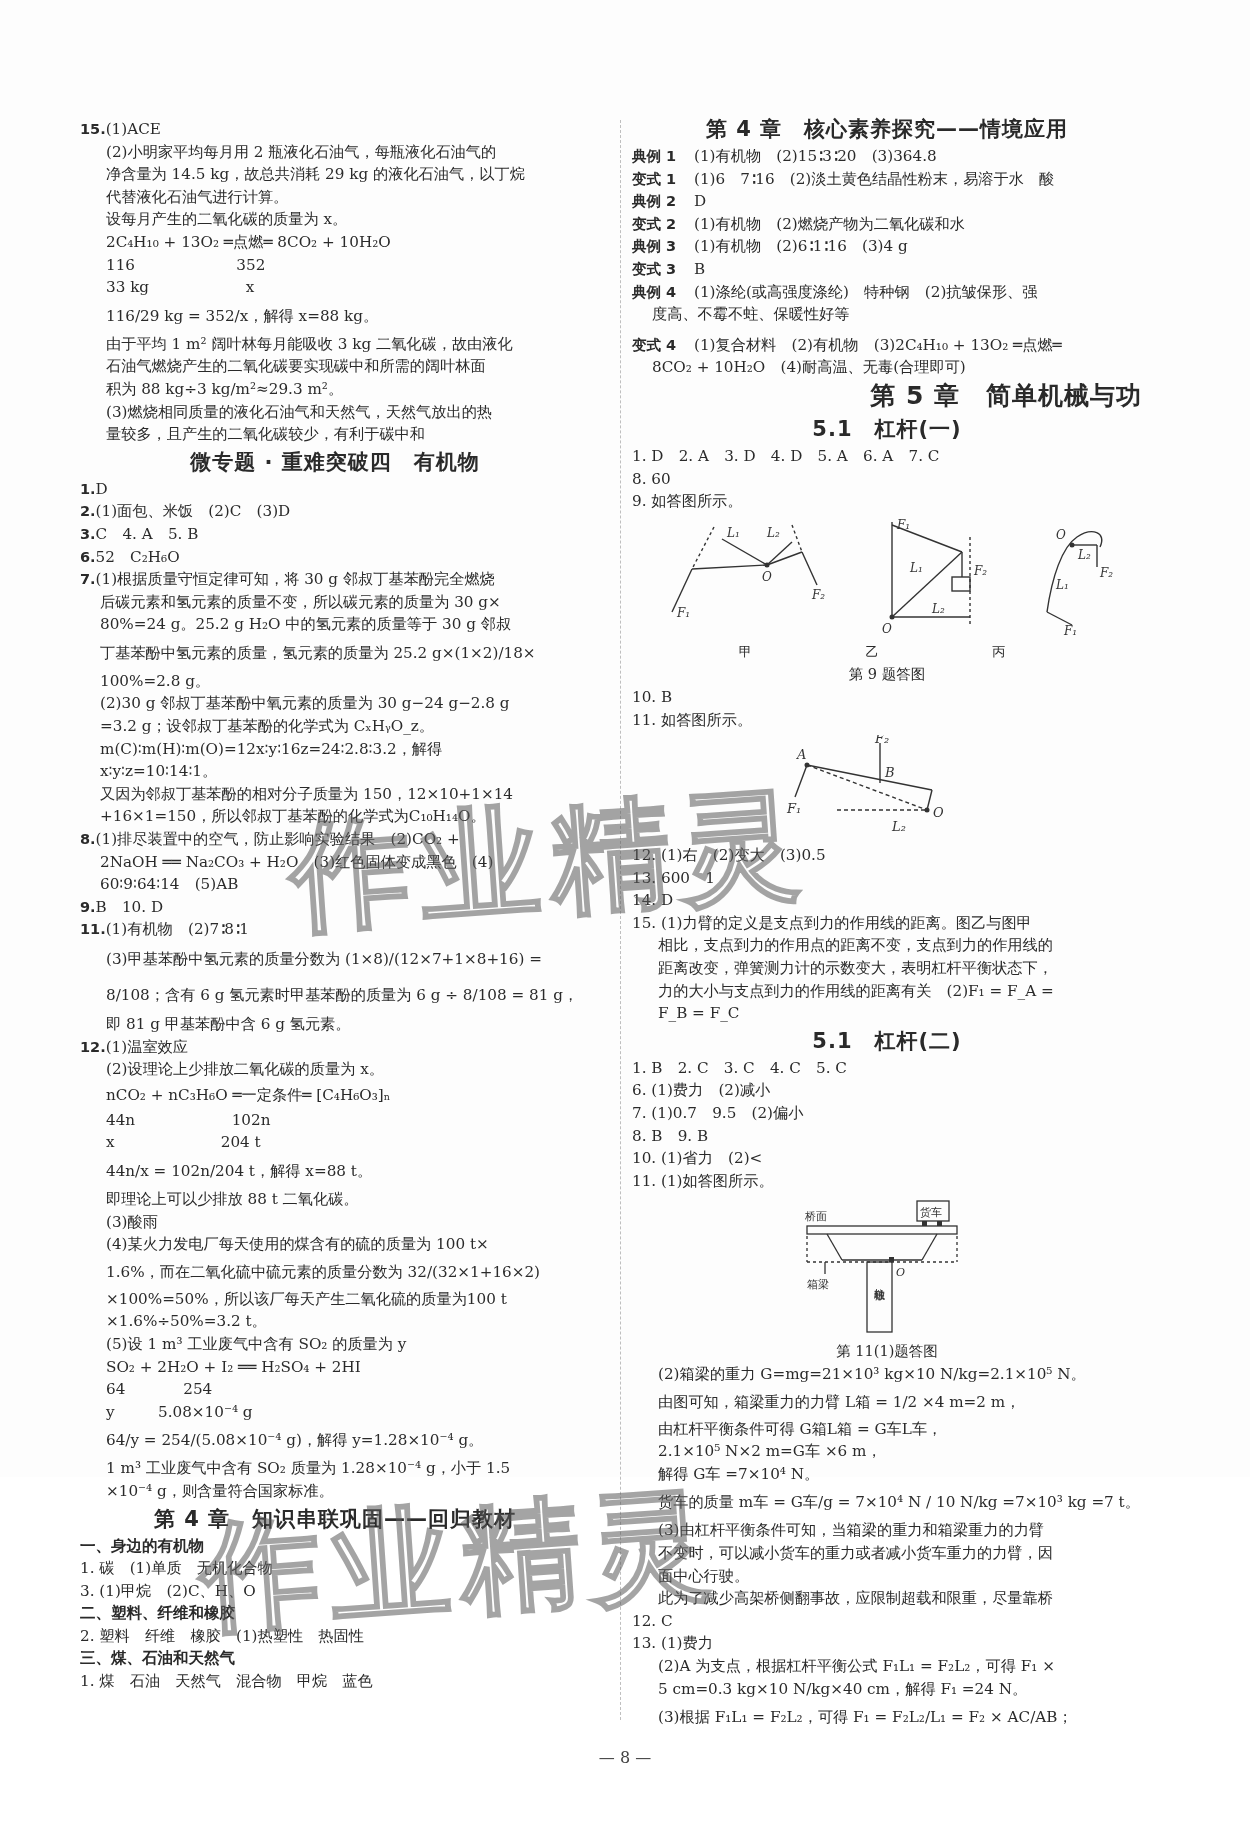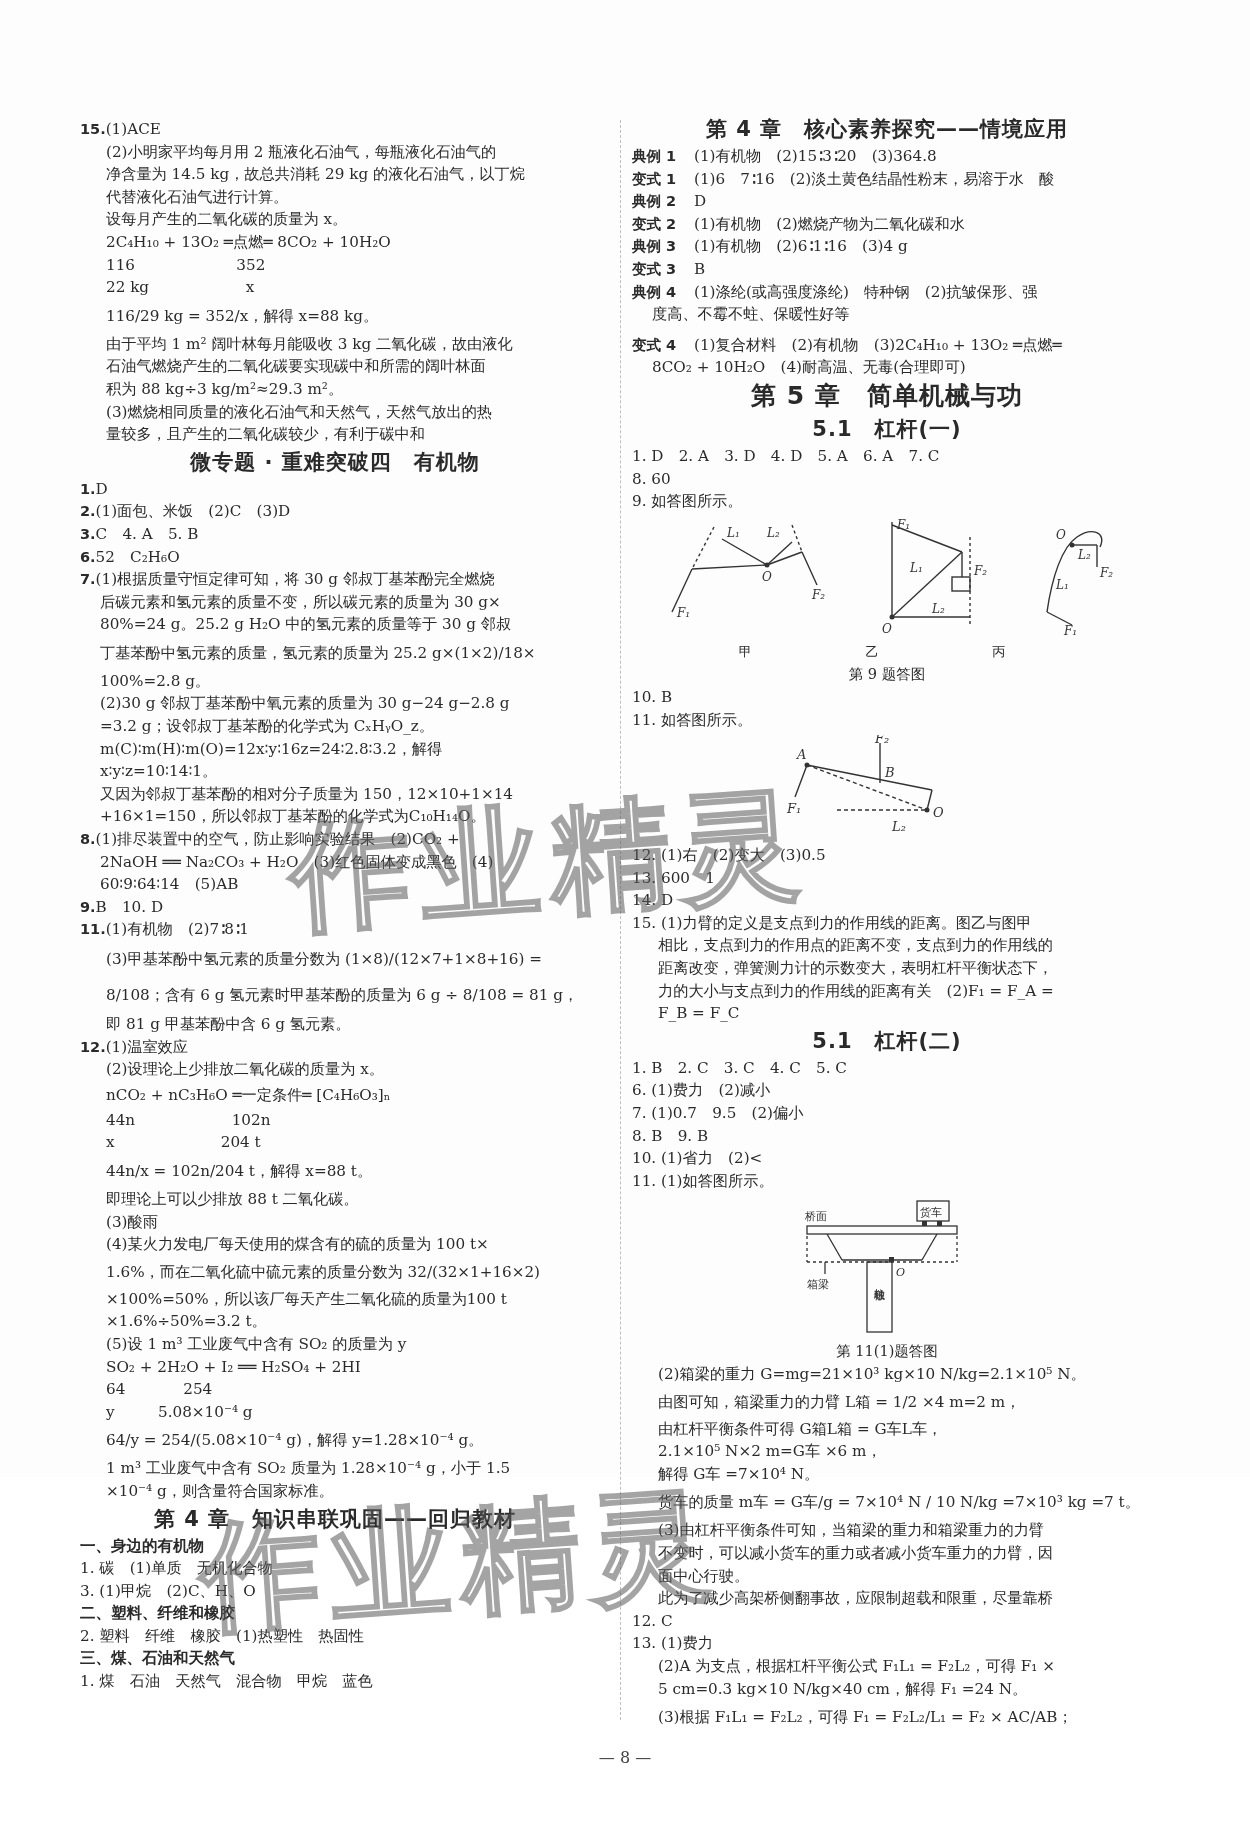--- a/index.html
+++ b/index.html
@@ -10,21 +10,21 @@
   .page { position: absolute; left: 0; top: 0; width: 1250px; height: 1477px; background: #fdfdfd; }
   .col { position: absolute; top: 118px; font-size: 15.2px; line-height: 22.6px; }
   .col-left { left: 80px; width: 510px; }
   .col-right { left: 632px; width: 510px; }
   .divider { position: absolute; left: 620px; top: 120px; height: 1600px; border-left: 1px dashed #bfbfbf; }
   .line { white-space: nowrap; }
   .ind { padding-left: 26px; }
   .ind2 { padding-left: 20px; }
   .num { font-weight: bold; font-family: "DejaVu Sans", "Liberation Sans", sans-serif; font-size: 14.5px; }
   .h-sec { font-family: "DejaVu Sans", "Liberation Sans", sans-serif; font-weight: bold; font-size: 21px; text-align: center; line-height: 30px; margin: 1px 0; letter-spacing: 1px; }
-  .h-chap { font-family: "DejaVu Sans", "Liberation Sans", sans-serif; font-weight: bold; font-size: 25px; text-align: center; line-height: 34px; letter-spacing: 1px; }
+  .h-chap { font-family: "DejaVu Sans", "Liberation Sans", sans-serif; font-weight: bold; font-size: 25px; text-align: right; line-height: 34px; letter-spacing: 1px; }
   .h-sub { font-family: "DejaVu Sans", "Liberation Sans", sans-serif; font-weight: bold; font-size: 15.5px; }
   .lbl { font-family: "DejaVu Sans", "Liberation Sans", sans-serif; font-weight: bold; font-size: 14.5px; display: inline-block; width: 62px; }
   .cap { text-align: center; font-size: 14.5px; }
   .figure { display: flex; justify-content: center; margin: 4px 0; }
   .watermark { position: absolute; font-family: "DejaVu Sans", "Liberation Sans", sans-serif; font-weight: bold; font-size: 120px; color: transparent; -webkit-text-stroke: 2px rgba(90,90,90,0.55); letter-spacing: 10px; pointer-events: none; transform: rotate(-4deg); }
   .footer { position: absolute; top: 1748px; left: 0; width: 1250px; text-align: center; font-size: 16px; color: #444; }
 </style>
 </head>
 <body>
 
@@ -34,21 +34,21 @@
 
   <div class="col col-left">
     <div>
       <div class="line"><span class="num">15.</span><span>(1)ACE</span></div>
       <div class="line ind">(2)小明家平均每月用 2 瓶液化石油气，每瓶液化石油气的</div>
       <div class="line ind">净含量为 14.5 kg，故总共消耗 29 kg 的液化石油气，以丁烷</div>
       <div class="line ind">代替液化石油气进行计算。</div>
       <div class="line ind">设每月产生的二氧化碳的质量为 x。</div>
       <div class="line ind">2C₄H₁₀ + 13O₂ ═点燃═ 8CO₂ + 10H₂O</div>
       <div class="line ind" style="white-space:pre">116                     352</div>
-      <div class="line ind" style="white-space:pre">22 kg                    x</div>
+      <div class="line ind" style="white-space:pre">33 kg                    x</div>
       <div class="line ind" style="line-height:34px">116/29 kg = 352/x，解得 x=88 kg。</div>
       <div class="line ind">由于平均 1 m² 阔叶林每月能吸收 3 kg 二氧化碳，故由液化</div>
       <div class="line ind">石油气燃烧产生的二氧化碳要实现碳中和所需的阔叶林面</div>
       <div class="line ind">积为 88 kg÷3 kg/m²≈29.3 m²。</div>
       <div class="line ind">(3)燃烧相同质量的液化石油气和天然气，天然气放出的热</div>
       <div class="line ind">量较多，且产生的二氧化碳较少，有利于碳中和</div>
     </div>
 
     <div class="h-sec">微专题 · 重难突破四　有机物</div>
 

